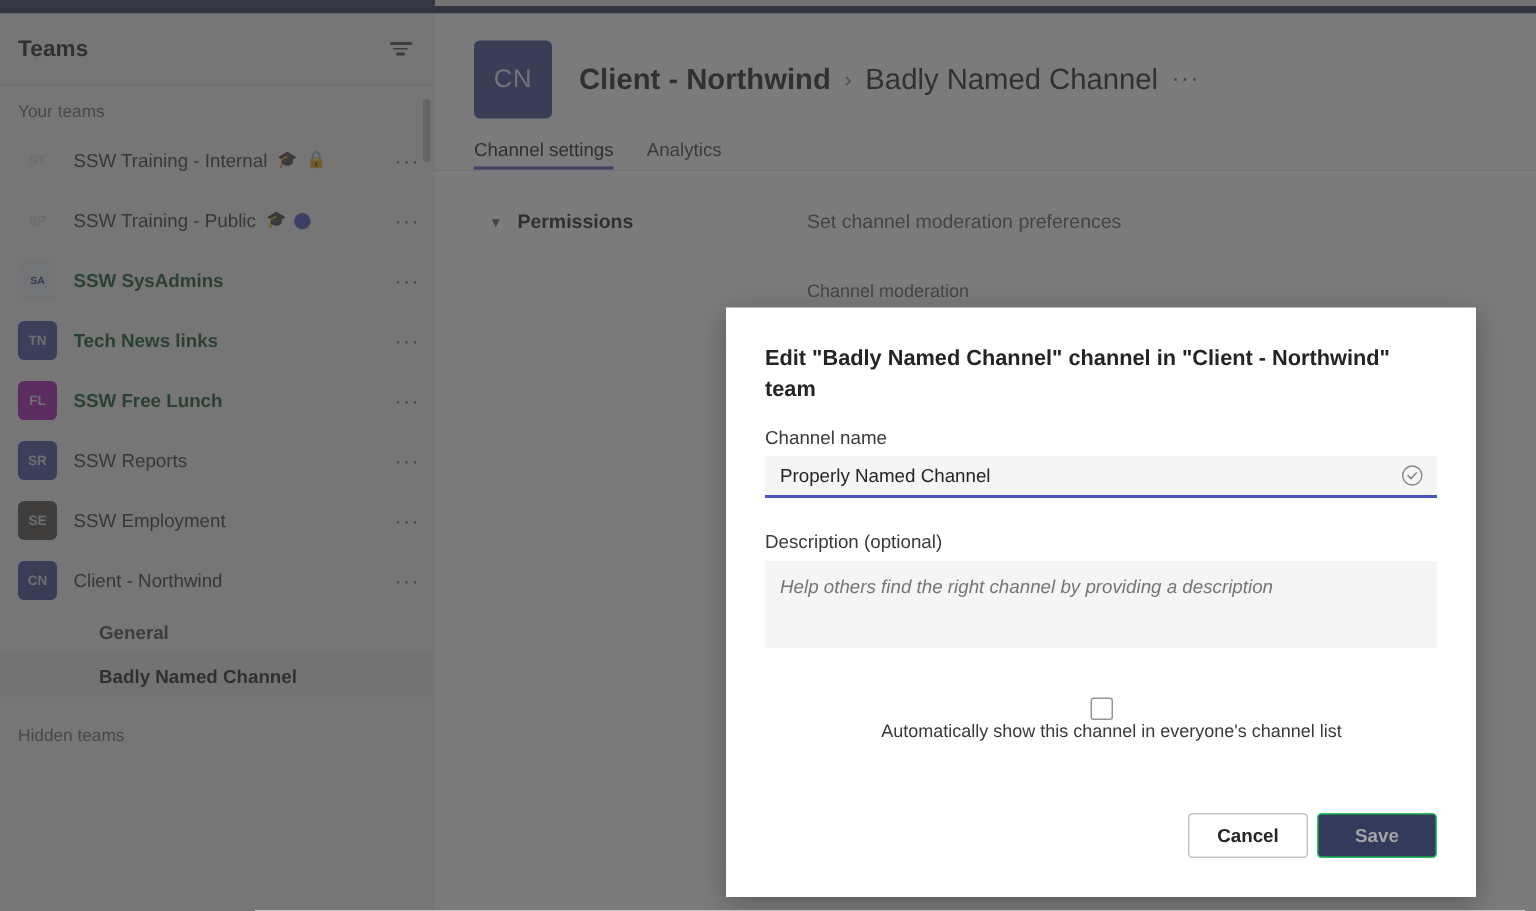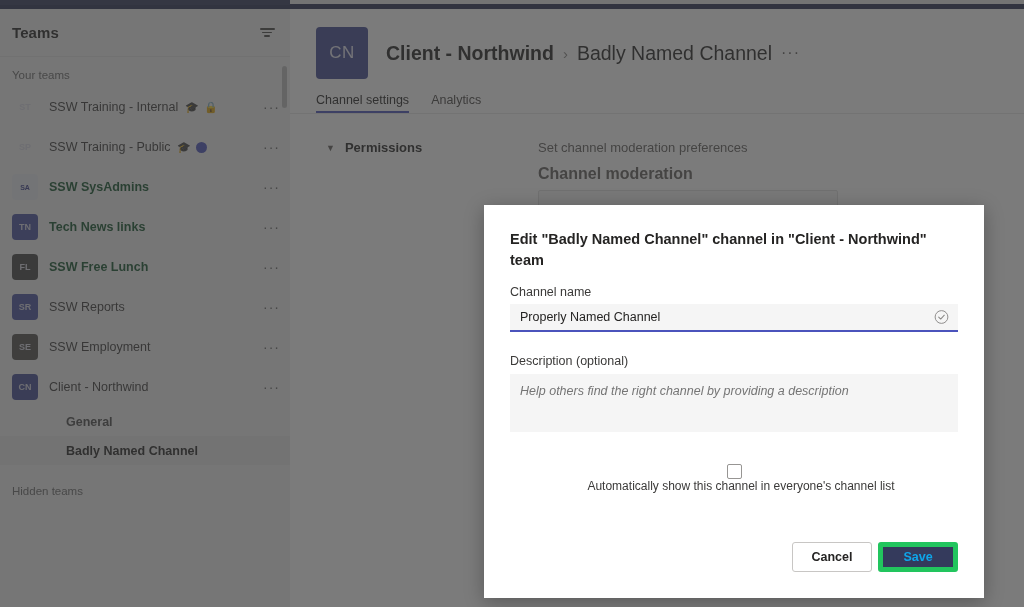--- a/index.html
+++ b/index.html
@@ -173,21 +173,21 @@
 
   .settings-body { padding: 26px 0 0 36px; display: flex; }
   .perm-left { width: 200px; display: flex; align-items: flex-start; }
   .chevron {
     font-size: 9px; color: #605e5c; margin-right: 10px; line-height: 16px;
     cursor: pointer;
   }
   .perm-title { font-size: 13px; font-weight: bold; color: #252423; }
   .perm-right { padding-left: 12px; }
   .perm-sub { font-size: 13px; color: #605e5c; }
-  .perm-field-label { font-size: 16px; color: #605e5c; margin-top: 10px; font-weight: bold; }
+  .perm-field-label { font-size: 12px; color: #605e5c; margin-top: 32px; }
   .perm-select {
     margin-top: 7px;
     width: 300px; height: 30px;
     border: 1px solid #dfdfdf; background: #f5f5f5; border-radius: 2px;
   }
 
   
   .overlay {
     position: absolute; left: 0; top: 0;
     width: 1024px; height: 607px;
@@ -260,21 +260,21 @@
     display: flex; gap: 6px;
   }
   .btn {
     height: 30px; min-width: 80px;
     font-family: "Liberation Sans", sans-serif;
     font-size: 12.5px; font-weight: bold;
     border-radius: 3px; cursor: pointer;
     padding: 0 18px;
   }
   .btn-cancel { background: #fff; border: 1px solid #c8c6c4; color: #252423; }
-  .btn-save { background: #343a5c; border: 5px solid #22c55e; color: #0ea5e9; }
+  .btn-save { background: #343a5c; border: 1px solid #22c55e; color: #a3a3a3; }
 </style>
 </head>
 <body>
 
 <div id="app">
 
   <div class="titlebar">
     <div class="titlebar-left"></div>
     <div class="titlebar-right-light"></div>
   </div>
@@ -318,21 +318,21 @@
       <div class="team-more">···</div>
     </div>
 
     <div class="team-row">
       <div class="team-avatar" style="background:#464f9e;">TN</div>
       <div class="team-name bold">Tech News links</div>
       <div class="team-more">···</div>
     </div>
 
     <div class="team-row">
-      <div class="team-avatar" style="background:#404040;">FL</div>
+      <div class="team-avatar" style="background:#a21caf;">FL</div>
       <div class="team-name bold">SSW Free Lunch</div>
       <div class="team-more">···</div>
     </div>
 
     <div class="team-row">
       <div class="team-avatar" style="background:#464f9e;">SR</div>
       <div class="team-name">SSW Reports</div>
       <div class="team-more">···</div>
     </div>
 

